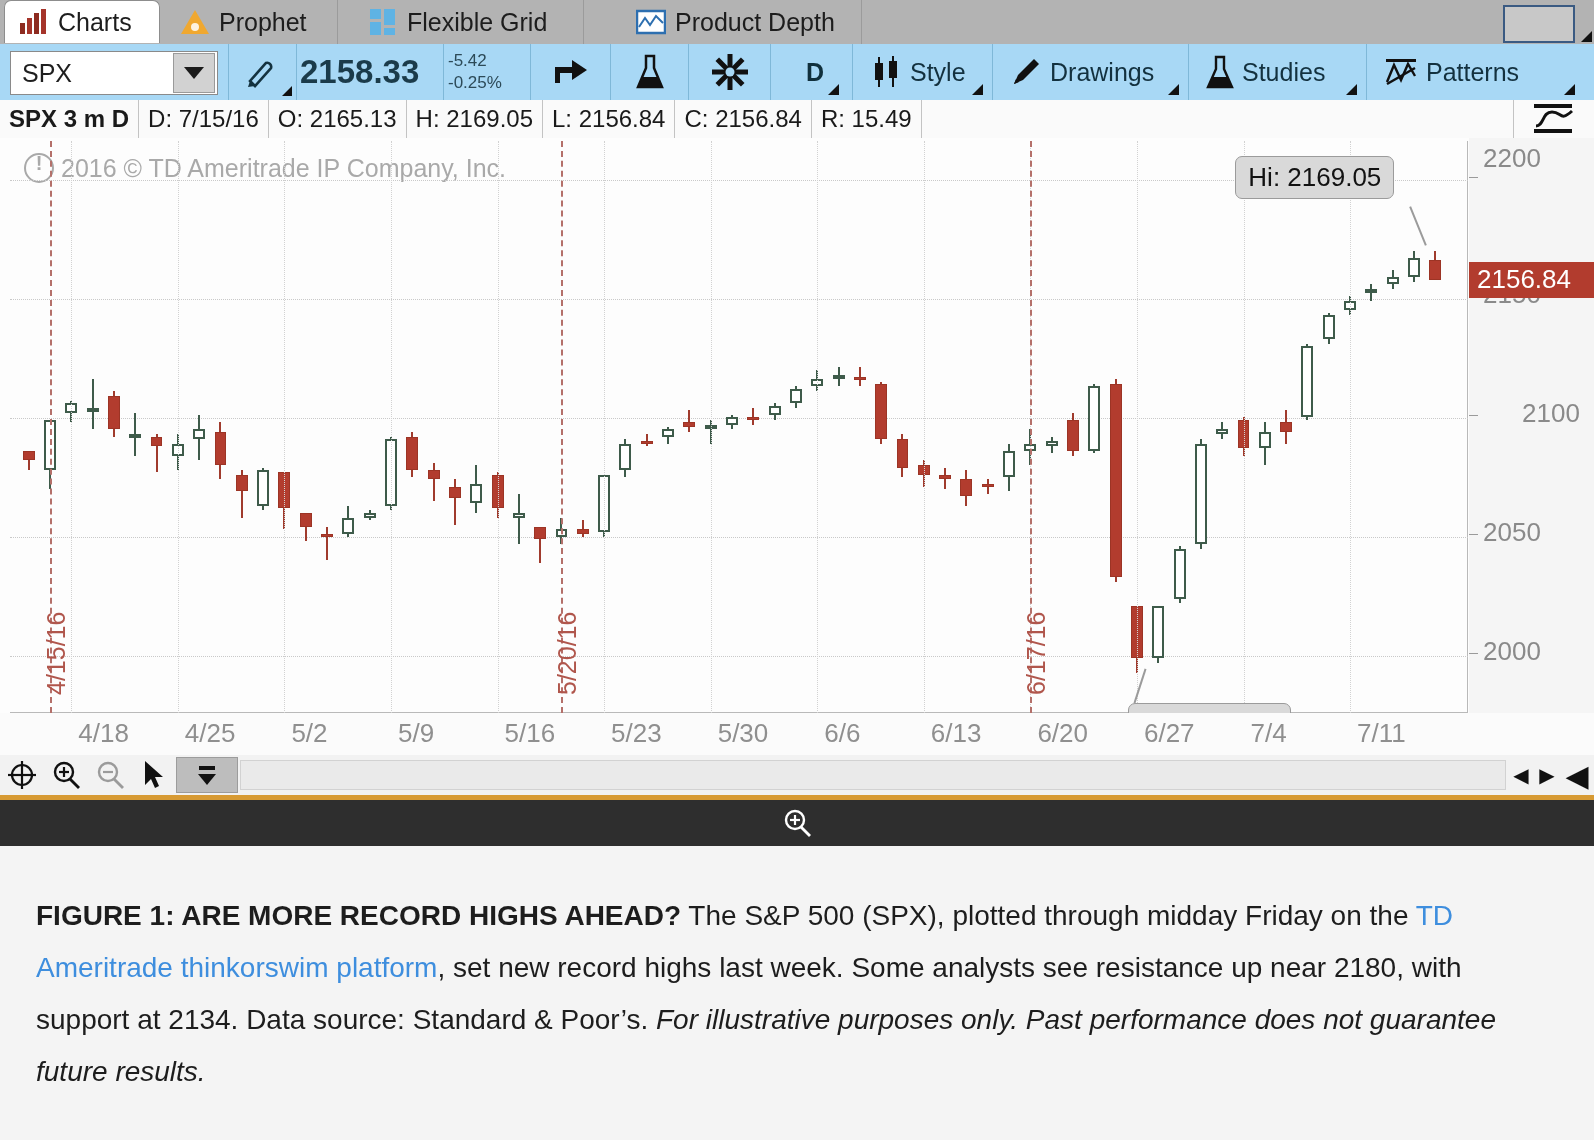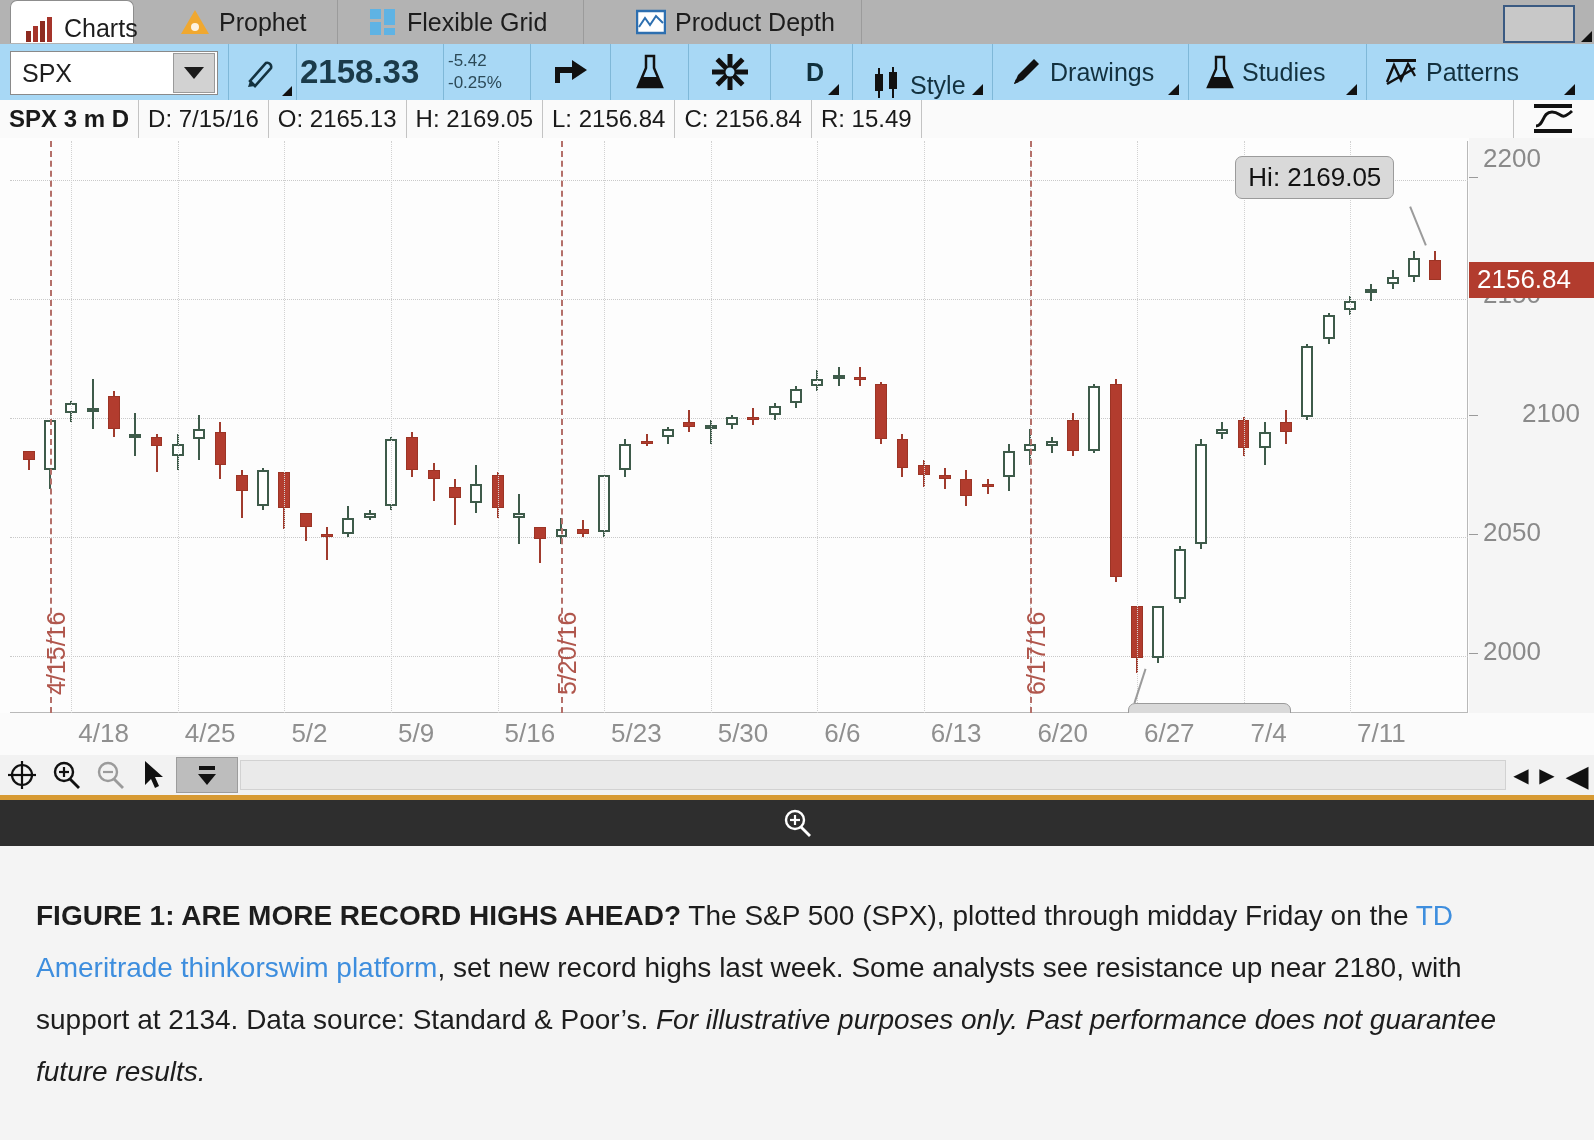--- a/index.html
+++ b/index.html
@@ -110,21 +110,21 @@
   .caption b{font-weight:bold;}
   .caption a{color:#3e8ede;text-decoration:none;}
   .caption i{font-style:italic;}
 
   svg{display:block;}
 </style>
 </head>
 <body>
 
 <div class="tabstrip">
-  <div class="tab active" style="left:10px;width:124px;align-items:flex-end;">
+  <div class="tab active" style="left:4px;width:156px;">
     <span>
       <svg width="30" height="26" viewBox="0 0 30 26">
           <rect x="1" y="14" width="5" height="11" fill="#8d2b20"></rect>
           <rect x="8" y="9" width="5" height="16" fill="#a5342a"></rect>
           <rect x="15" y="4" width="5" height="21" fill="#8d2b20"></rect>
           <rect x="22" y="0" width="5" height="25" fill="#a5342a"></rect>
         </svg>
     </span>
     <span class="tlabel">Charts</span>
   </div>
@@ -210,21 +210,21 @@
       <circle cx="18" cy="18" r="4.5" fill="#a8d8f5"></circle>
     </svg>
 </div>
 <div class="tbsep" style="left:770px;"></div>
 <div class="tbitem" style="left:780px;width:70px;justify-content:center;font-weight:bold;color:#10303c;">D</div>
 <div class="small-tri" style="left:832px;top:82px;border-bottom-color:#111;border-left-width:0;
      border-top-width:0;border-right-width:0;width:0;height:0;"></div>
 <div style="position:absolute;left:828px;top:84px;width:0;height:0;border-left:11px solid transparent;border-bottom:11px solid #111;"></div>
 <div class="tbsep" style="left:852px;"></div>
 
-<div class="tbitem" style="left:860px;width:130px;align-items:flex-end;">
+<div class="tbitem" style="left:860px;width:130px;">
   <span>
     <svg width="32" height="34" viewBox="0 0 32 34">
         <rect x="5" y="8" width="8" height="17" fill="#111"></rect>
         <rect x="8" y="2" width="2" height="30" fill="#111"></rect>
         <rect x="19" y="6" width="8" height="17" fill="#111"></rect>
         <rect x="22" y="1" width="2" height="31" fill="#111"></rect>
       </svg>
   </span>
   <span>Style</span>
 </div>
@@ -280,20 +280,24 @@
     <svg width="44" height="34" viewBox="0 0 44 34">
         <rect x="2" y="2" width="38" height="4" fill="#111"></rect>
         <rect x="2" y="27" width="38" height="4" fill="#111"></rect>
         <path d="M4 24 C12 24 10 10 20 10 C30 10 28 20 40 9" fill="none" stroke="#111" stroke-width="3"></path>
       </svg>
   </div>
 </div>
 
 <div class="chartwrap">
   <div class="plot" id="plot">
+    <div class="wm">
+      <span class="wmicon"></span>
+      <span>2016 © TD Ameritrade IP Company, Inc.</span>
+    </div>
   <div class="gridh" style="top: 38.75px;"></div>
       <div class="gridh" style="top: 157.917px;"></div>
       <div class="gridh" style="top: 277.083px;"></div>
       <div class="gridh" style="top: 396.25px;"></div>
       <div class="gridh" style="top: 515.417px;"></div>
       <div class="candle" style="left: 12.689px; width: 11.9355px; top: 0px; height: 572px;">
         <div class="wick" style="top: 309.833px; height: 19.0667px;"></div>
         <div class="body" style="top: 309.833px; height: 9.53333px;"></div>
       </div>
       <div class="candle" style="left: 34.0024px; width: 11.9355px; top: 0px; height: 572px;">

